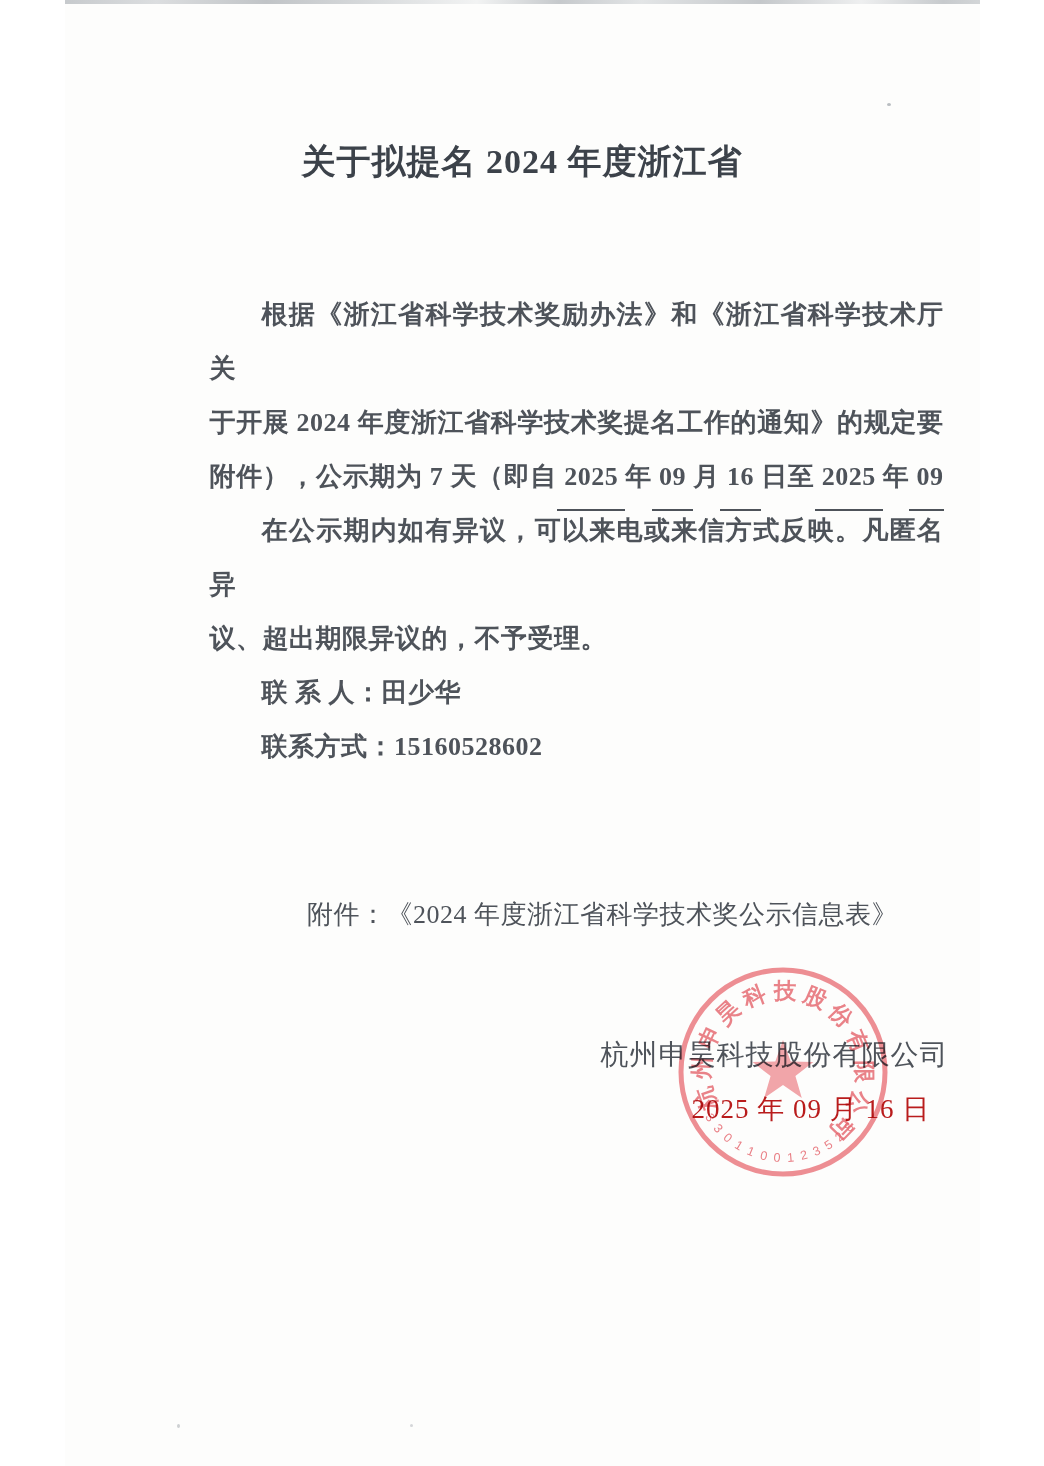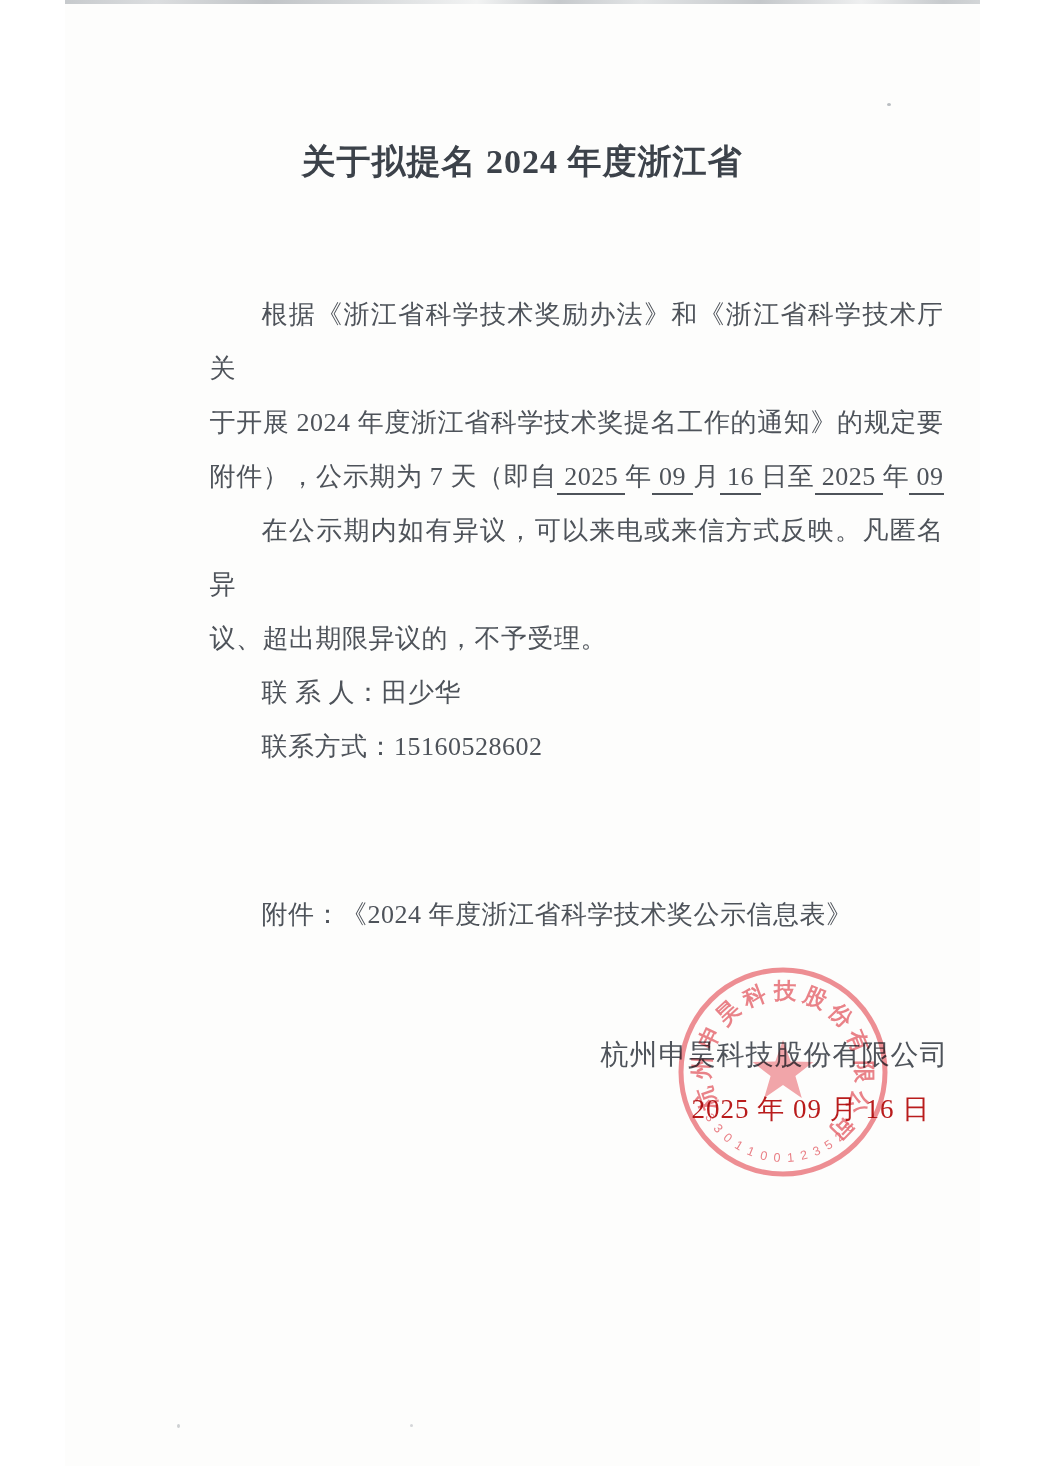--- a/index.html
+++ b/index.html
@@ -40,26 +40,26 @@
   }
   .body-block {
     position: absolute;
     left: 145px;
     width: 734px;
     font-size: 26px;
     line-height: 54px;
     color: #4e535a;
     letter-spacing: 0.5px;
   }
-  .body-block.main { top: 288px; }
-  .body-block.attach { top: 888px; }
+  .body-block.main { top: 288px; font-weight: bold; }
+  .body-block.attach { top: 888px; text-align: center; }
   .line { width: 100%; }
   .line.just { text-align: justify; text-align-last: justify; text-justify: inter-character; }
   .line.indent { text-indent: 2em; }
-  .u { border-bottom: 2px solid #4e535a; padding-bottom: 2px; }
+  .u { border-bottom: 2px solid #4e535a; padding-bottom: 18px; }
 
   .sig-company {
     position: absolute;
     left: 536px; top: 1028px;
     font-size: 28px;
     line-height: 54px;
     letter-spacing: 1px;
     color: #4e535a;
   }
   .sig-date {

